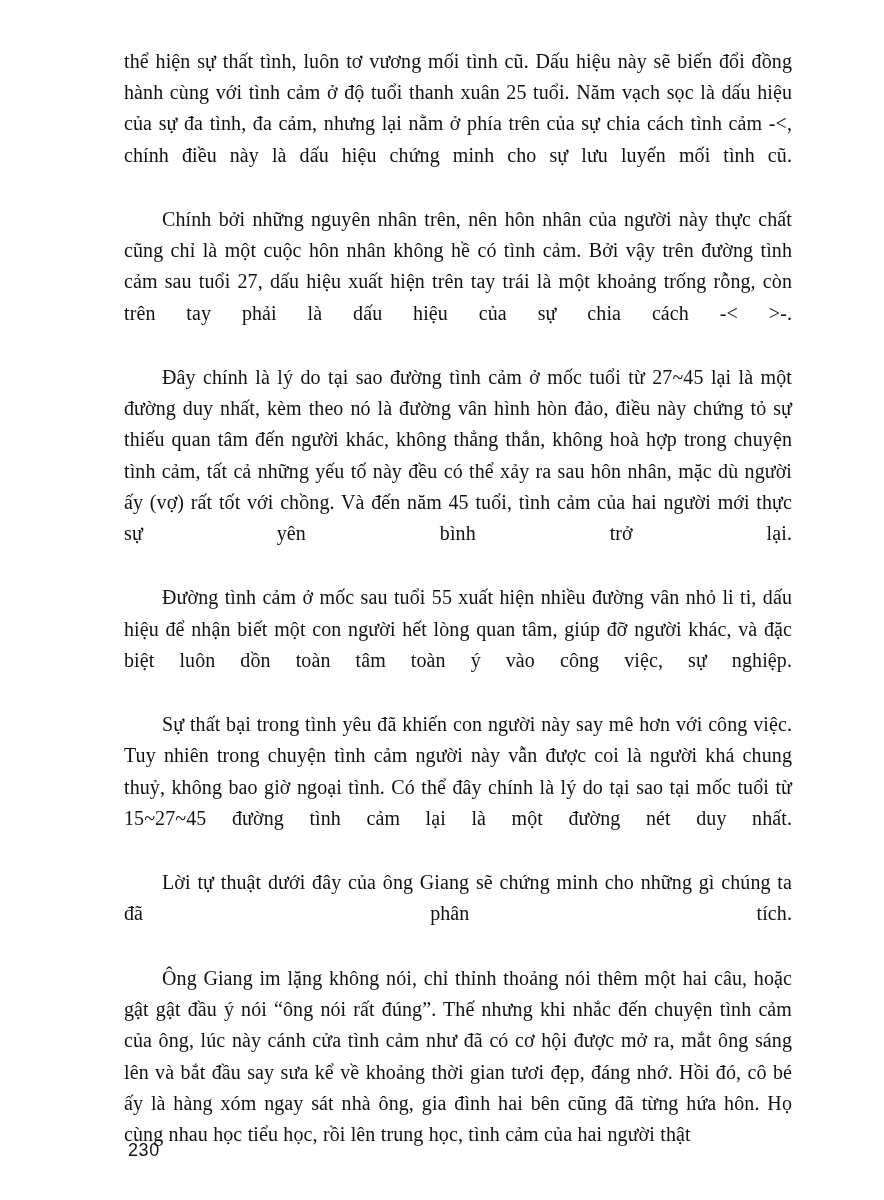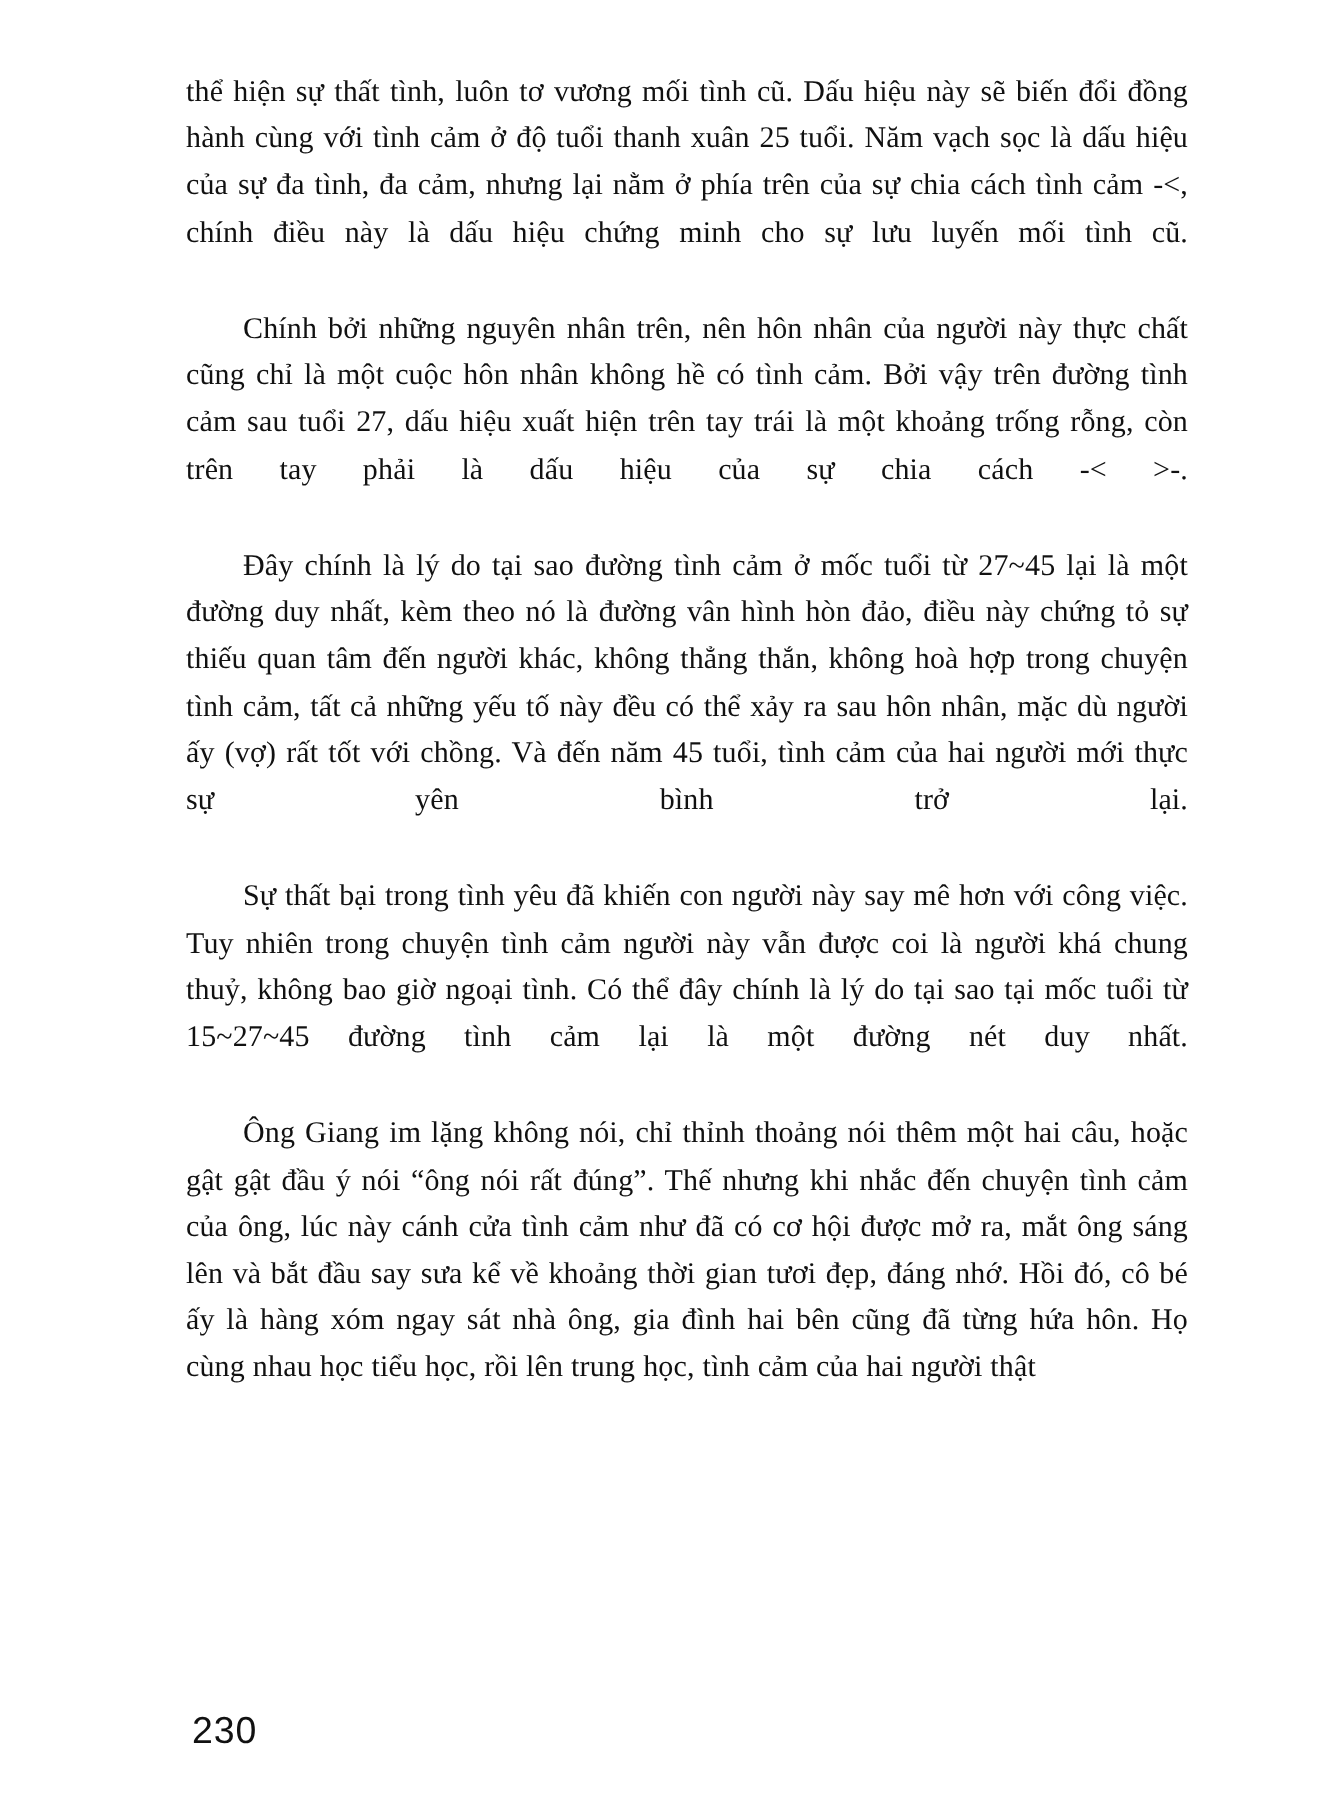--- a/index.html
+++ b/index.html
@@ -50,34 +50,36 @@
     width: 100%;
   }
   .para.no-stretch::after {
     display: none;
   }
   .folio {
     position: absolute;
     left: 128px;
     top: 1140px;
     font-family: "Liberation Sans", "DejaVu Sans", sans-serif;
-    font-size: 25px;
+    font-size: 18px;
     font-weight: 400;
     letter-spacing: 0.6px;
     color: #111111;
   }
 </style>
 </head>
 <body>
 
 <div class="page">
 
   <div class="text-column">
     <p class="para">thể hiện sự thất tình, luôn tơ vương mối tình cũ. Dấu hiệu này sẽ biến đổi đồng hành cùng với tình cảm ở độ tuổi thanh xuân 25 tuổi. Năm vạch sọc là dấu hiệu của sự đa tình, đa cảm, nhưng lại nằm ở phía trên của sự chia cách tình cảm -&lt;, chính điều này là dấu hiệu chứng minh cho sự lưu luyến mối tình cũ.</p>
     <p class="para indent">Chính bởi những nguyên nhân trên, nên hôn nhân của người này thực chất cũng chỉ là một cuộc hôn nhân không hề có tình cảm. Bởi vậy trên đường tình cảm sau tuổi 27, dấu hiệu xuất hiện trên tay trái là một khoảng trống rỗng, còn trên tay phải là dấu hiệu của sự chia cách -&lt; &gt;-.</p>
     <p class="para indent">Đây chính là lý do tại sao đường tình cảm ở mốc tuổi từ 27~45 lại là một đường duy nhất, kèm theo nó là đường vân hình hòn đảo, điều này chứng tỏ sự thiếu quan tâm đến người khác, không thẳng thắn, không hoà hợp trong chuyện tình cảm, tất cả những yếu tố này đều có thể xảy ra sau hôn nhân, mặc dù người ấy (vợ) rất tốt với chồng. Và đến năm 45 tuổi, tình cảm của hai người mới thực sự yên bình trở lại.</p>
+    <p class="para indent">Đường tình cảm ở mốc sau tuổi 55 xuất hiện nhiều đường vân nhỏ li ti, dấu hiệu để nhận biết một con người hết lòng quan tâm, giúp đỡ người khác, và đặc biệt luôn dồn toàn tâm toàn ý vào công việc, sự nghiệp.</p>
     <p class="para indent">Sự thất bại trong tình yêu đã khiến con người này say mê hơn với công việc. Tuy nhiên trong chuyện tình cảm người này vẫn được coi là người khá chung thuỷ, không bao giờ ngoại tình. Có thể đây chính là lý do tại sao tại mốc tuổi từ 15~27~45 đường tình cảm lại là một đường nét duy nhất.</p>
+    <p class="para indent">Lời tự thuật dưới đây của ông Giang sẽ chứng minh cho những gì chúng ta đã phân tích.</p>
     <p class="para indent no-stretch">Ông Giang im lặng không nói, chỉ thỉnh thoảng nói thêm một hai câu, hoặc gật gật đầu ý nói “ông nói rất đúng”. Thế nhưng khi nhắc đến chuyện tình cảm của ông, lúc này cánh cửa tình cảm như đã có cơ hội được mở ra, mắt ông sáng lên và bắt đầu say sưa kể về khoảng thời gian tươi đẹp, đáng nhớ. Hồi đó, cô bé ấy là hàng xóm ngay sát nhà ông, gia đình hai bên cũng đã từng hứa hôn. Họ cùng nhau học tiểu học, rồi lên trung học, tình cảm của hai người thật</p>
   </div>
 
   <div class="folio">230</div>
 
 </div>
 
 </body></html>

